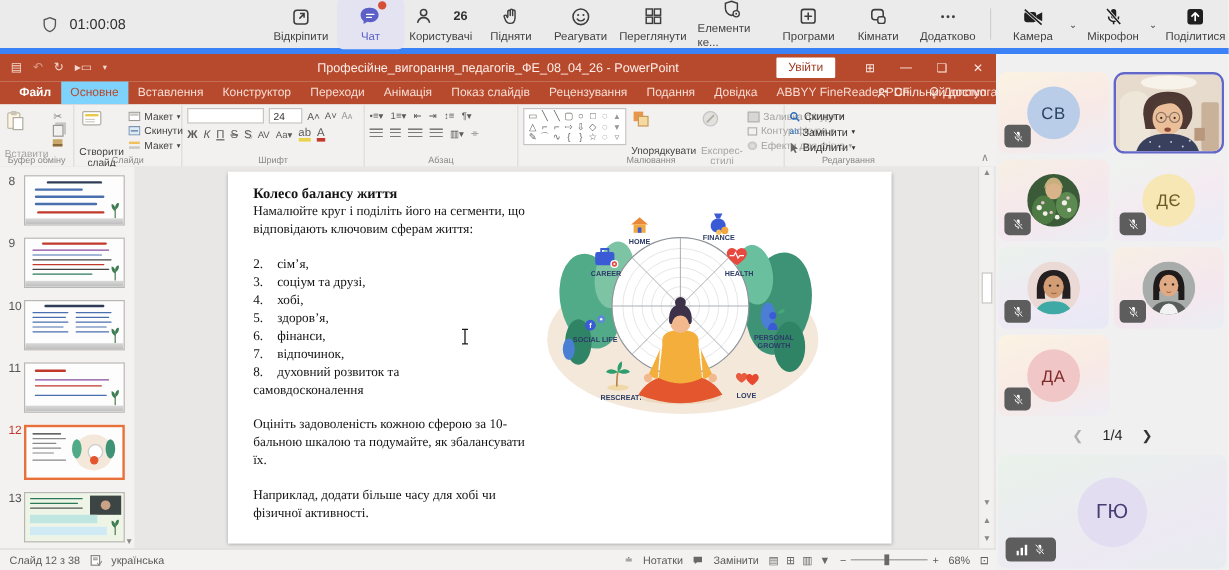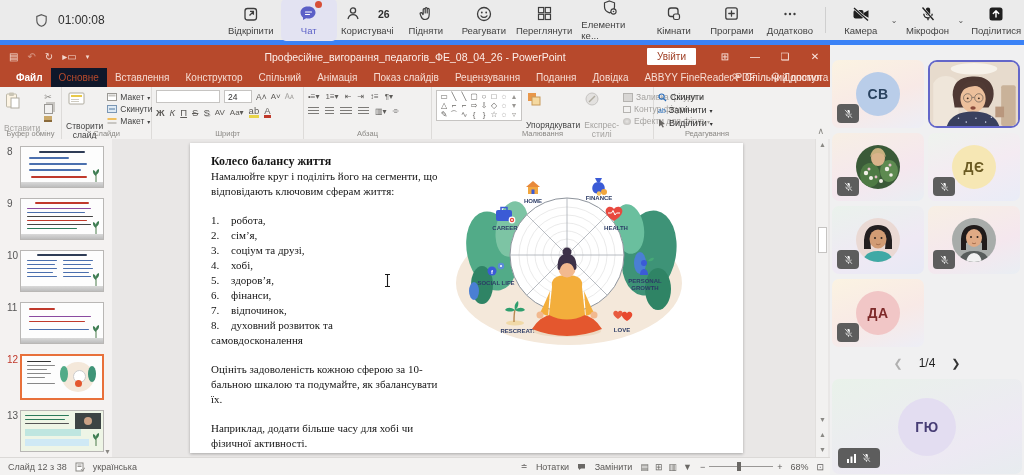--- a/index.html
+++ b/index.html
@@ -27,21 +27,21 @@
   .ppt-title{position:relative;height:23px;background:#b7492c;display:flex;align-items:center;color:#fff}
   .qat{display:flex;align-items:center;gap:9px;margin-left:9px;font-size:10px;color:#f3d9cf}
   .qat span{line-height:1}
   .ppt-title-text{position:absolute;left:50%;transform:translateX(-50%);font-size:10.5px;white-space:nowrap;color:#fceee9}
   .win-ctrls{position:absolute;right:0;top:0;height:23px;display:flex;align-items:center}
   .signin{background:#fff;color:#9e3c22;font-size:10px;padding:3px 10px;margin-right:14px;border-radius:1px}
   .wbtn{width:30px;text-align:center;font-size:10px;color:#fbe8e2}
   .ppt-tabs{position:relative;height:19px;background:#b7492c;display:flex;align-items:stretch;padding-left:8px;font-size:10px;color:#f6dcd3}
   .ptab{display:flex;align-items:center;padding:0 8px;white-space:nowrap}
   .ptab.file{font-weight:bold;color:#fff}
-  .ptab.active{background:#0f172a;color:#b7492c}
+  .ptab.active{background:#7dd3fc;color:#b7492c}
   .share-btn{position:absolute;right:8px;top:0;height:19px;display:flex;align-items:center;gap:4px;color:#fbe8e2;font-size:10px}
   .lamp{display:inline-block;margin-right:3px}
 
   .ribbon{position:relative;height:52px;background:#f2f1f0;border-bottom:1px solid #cfcdcb;display:flex;font-size:8.5px;color:#444}
   .rg{position:relative;border-right:1px solid #dddbd9;box-sizing:border-box;padding:3px 4px 11px}
   .rg-label{position:absolute;bottom:1px;left:0;right:0;text-align:center;font-size:7.5px;color:#8a8884;white-space:nowrap;overflow:hidden}
   .rg-body{display:flex;gap:4px;height:100%;align-items:flex-start}
   .bigbtn{display:flex;flex-direction:column;align-items:flex-start;gap:14px;text-align:center;line-height:1.1;padding-top:1px}
   .smallstack{display:flex;flex-direction:column;gap:2px;justify-content:flex-start}
   .sbtn{display:flex;align-items:center;gap:3px;white-space:nowrap}
@@ -95,29 +95,29 @@
   .sidebar{position:absolute;left:830px;top:45px;width:194px;height:430px;background:#f0f0f1;box-sizing:border-box;padding-top:15px}
   .tgrid{display:grid;grid-template-columns:92px 92px;grid-auto-rows:68px;gap:5px 4px;padding-left:2px}
   .tile{position:relative;border-radius:7px;overflow:hidden}
   .g1{background:linear-gradient(160deg,#fbf3e2 0%,#f8e9e6 55%,#edeef6 100%)}
   .g2{background:linear-gradient(160deg,#eef3ee 0%,#f4ebf2 50%,#e9ecf7 100%)}
   .g3{background:linear-gradient(160deg,#f7efe4 0%,#f5e7ee 60%,#e9eef3 100%)}
   .g4{background:linear-gradient(160deg,#eaf2ec 0%,#efe9f4 60%,#e7e9f5 100%)}
   .gbig{background:linear-gradient(160deg,#e9f2ea 0%,#ede9f3 70%,#e7ecef 100%)}
   .tile.video{border:2.5px solid #6366c9;border-radius:9px;box-sizing:border-box}
   .avatar{position:absolute;top:50%;left:50%;transform:translate(-50%,-50%);width:44px;height:44px;border-radius:50%;
-          display:flex;align-items:center;justify-content:center;font-size:14px;font-weight:bold;letter-spacing:.5px}
+          display:flex;align-items:center;justify-content:center;font-size:14px;font-weight:normal;letter-spacing:.5px}
   .photo{position:absolute;top:50%;left:50%;transform:translate(-50%,-50%);width:44px;height:44px;border-radius:50%;overflow:hidden}
   .mic-badge{position:absolute;left:5px;bottom:5px;width:22px;height:19px;background:#5d5d5d;border-radius:4px;
              display:flex;align-items:center;justify-content:center}
   .pagination{display:flex;align-items:center;justify-content:center;gap:16px;margin-top:9px;font-size:12px;color:#1f1f1f}
   .pg-prev{color:#b0b0b0;font-size:11px}
   .pg-next{color:#333;font-size:11px}
   .big-tile{position:relative;margin:9px 2px 0;height:95px;border-radius:7px;overflow:hidden}
-  .big-tile .avatar{width:58px;height:58px;font-size:14px}
+  .big-tile .avatar{width:58px;height:58px;font-size:17px}
   .pill{position:absolute;left:6px;bottom:6px;width:42px;height:20px;background:#5d5d5d;border-radius:4px;
         display:flex;align-items:center;justify-content:center;gap:4px}
 </style>
 </head>
 <body>
 
 <div class="teams-bar">
   <div class="timer-group">
     <svg width="15" height="15" viewBox="0 0 16 16">
         <path d="M8 1.8l5 1.9v4.2c0 3.3-2.1 5.3-5 6.3-2.9-1-5-3-5-6.3V3.7z" fill="none" stroke="#555" stroke-width="1.2"></path>
@@ -189,35 +189,35 @@
           <svg width="18" height="18" viewBox="0 0 18 18">
             <path d="M8.5 2l5 1.8v4c0 3.2-2 5.1-5 6.1-3-1-5-2.9-5-6.1v-4z" fill="none" stroke="#3d3d3d" stroke-width="1.2"></path>
             <circle cx="12.5" cy="12.5" r="2.6" fill="#ebebeb" stroke="#3d3d3d" stroke-width="1.1"></circle>
             <circle cx="12.5" cy="12.5" r=".8" fill="#3d3d3d"></circle>
           </svg>
         </span>
       <span>Елементи ке...</span>
     </div>
     <div class="tbtn">
       <span class="irow">
+          <svg width="17" height="17" viewBox="0 0 17 17">
+            <rect x="2.8" y="2.8" width="11.4" height="11.4" rx="2" fill="none" stroke="#3d3d3d" stroke-width="1.3"></rect>
+            <path d="M8.5 5.8v5.4M5.8 8.5h5.4" stroke="#3d3d3d" stroke-width="1.3" stroke-linecap="round"></path>
+          </svg>
+        </span>
+      <span>Програми</span>
+    </div>
+    <div class="tbtn">
+      <span class="irow">
           <svg width="18" height="18" viewBox="0 0 18 18">
             <rect x="3.5" y="3" width="9.5" height="8.5" rx="2.5" fill="none" stroke="#3d3d3d" stroke-width="1.3"></rect>
             <rect x="8.5" y="9" width="6" height="5.5" rx="1.8" fill="#ebebeb" stroke="#3d3d3d" stroke-width="1.2"></rect>
           </svg>
         </span>
       <span>Кімнати</span>
-    </div>
-    <div class="tbtn">
-      <span class="irow">
-          <svg width="17" height="17" viewBox="0 0 17 17">
-            <rect x="2.8" y="2.8" width="11.4" height="11.4" rx="2" fill="none" stroke="#3d3d3d" stroke-width="1.3"></rect>
-            <path d="M8.5 5.8v5.4M5.8 8.5h5.4" stroke="#3d3d3d" stroke-width="1.3" stroke-linecap="round"></path>
-          </svg>
-        </span>
-      <span>Програми</span>
     </div>
     <div class="tbtn">
       <span class="irow">
           <svg width="18" height="18" viewBox="0 0 18 18">
             <circle cx="4.5" cy="9" r="1.2" fill="#3d3d3d"></circle>
             <circle cx="9" cy="9" r="1.2" fill="#3d3d3d"></circle>
             <circle cx="13.5" cy="9" r="1.2" fill="#3d3d3d"></circle>
           </svg>
         </span>
       <span>Додатково</span>
@@ -281,21 +281,21 @@
       <span class="wbtn">❏</span>
       <span class="wbtn">✕</span>
     </div>
   </div>
 
   <div class="ppt-tabs">
     <span class="ptab file">Файл</span>
     <span class="ptab active">Основне</span>
     <span class="ptab">Вставлення</span>
     <span class="ptab">Конструктор</span>
-    <span class="ptab">Спільний</span>
+    <span class="ptab">Переходи</span>
     <span class="ptab">Анімація</span>
     <span class="ptab">Показ слайдів</span>
     <span class="ptab">Рецензування</span>
     <span class="ptab">Подання</span>
     <span class="ptab">Довідка</span>
     <span class="ptab">ABBYY FineReader PDF</span>
     <span class="ptab">
         <svg class="lamp" width="9" height="11" viewBox="0 0 9 11">
           <circle cx="4.5" cy="4" r="3" fill="none" stroke="#f6dcd3" stroke-width="1"></circle>
           <path d="M3.2 8h2.6M3.6 9.6h1.8" stroke="#f6dcd3" stroke-width="1"></path>
@@ -611,21 +611,20 @@
             </svg>
         </div>
       </div>
       <span class="thumb-scroll">▼</span>
     </div>
 
     <div class="slide">
       <div class="slide-text">
         <div class="slide-title">Колесо балансу життя</div>
         <div class="sp" style="margin-bottom:14px">Намалюйте круг і поділіть його на сегменти, що відповідають ключовим сферам життя:</div>
-        <div class="li"><span class="num">1.</span><span>робота,</span></div>
         <div class="li"><span class="num">2.</span><span>сім’я,</span></div>
         <div class="li"><span class="num">3.</span><span>соціум та друзі,</span></div>
         <div class="li"><span class="num">4.</span><span>хобі,</span></div>
         <div class="li"><span class="num">5.</span><span>здоров’я,</span></div>
         <div class="li"><span class="num">6.</span><span>фінанси,</span></div>
         <div class="li"><span class="num">7.</span><span>відпочинок,</span></div>
         <div class="li wrap8"><span class="num">8.</span><span>духовний розвиток та самовдосконалення</span></div>
         <div class="gap"></div>
         <div class="sp">Оцініть задоволеність кожною сферою за 10-бальною шкалою та подумайте, як збалансувати їх.</div>
         <div class="sp">Наприклад, додати більше часу для хобі чи фізичної активності.</div>

